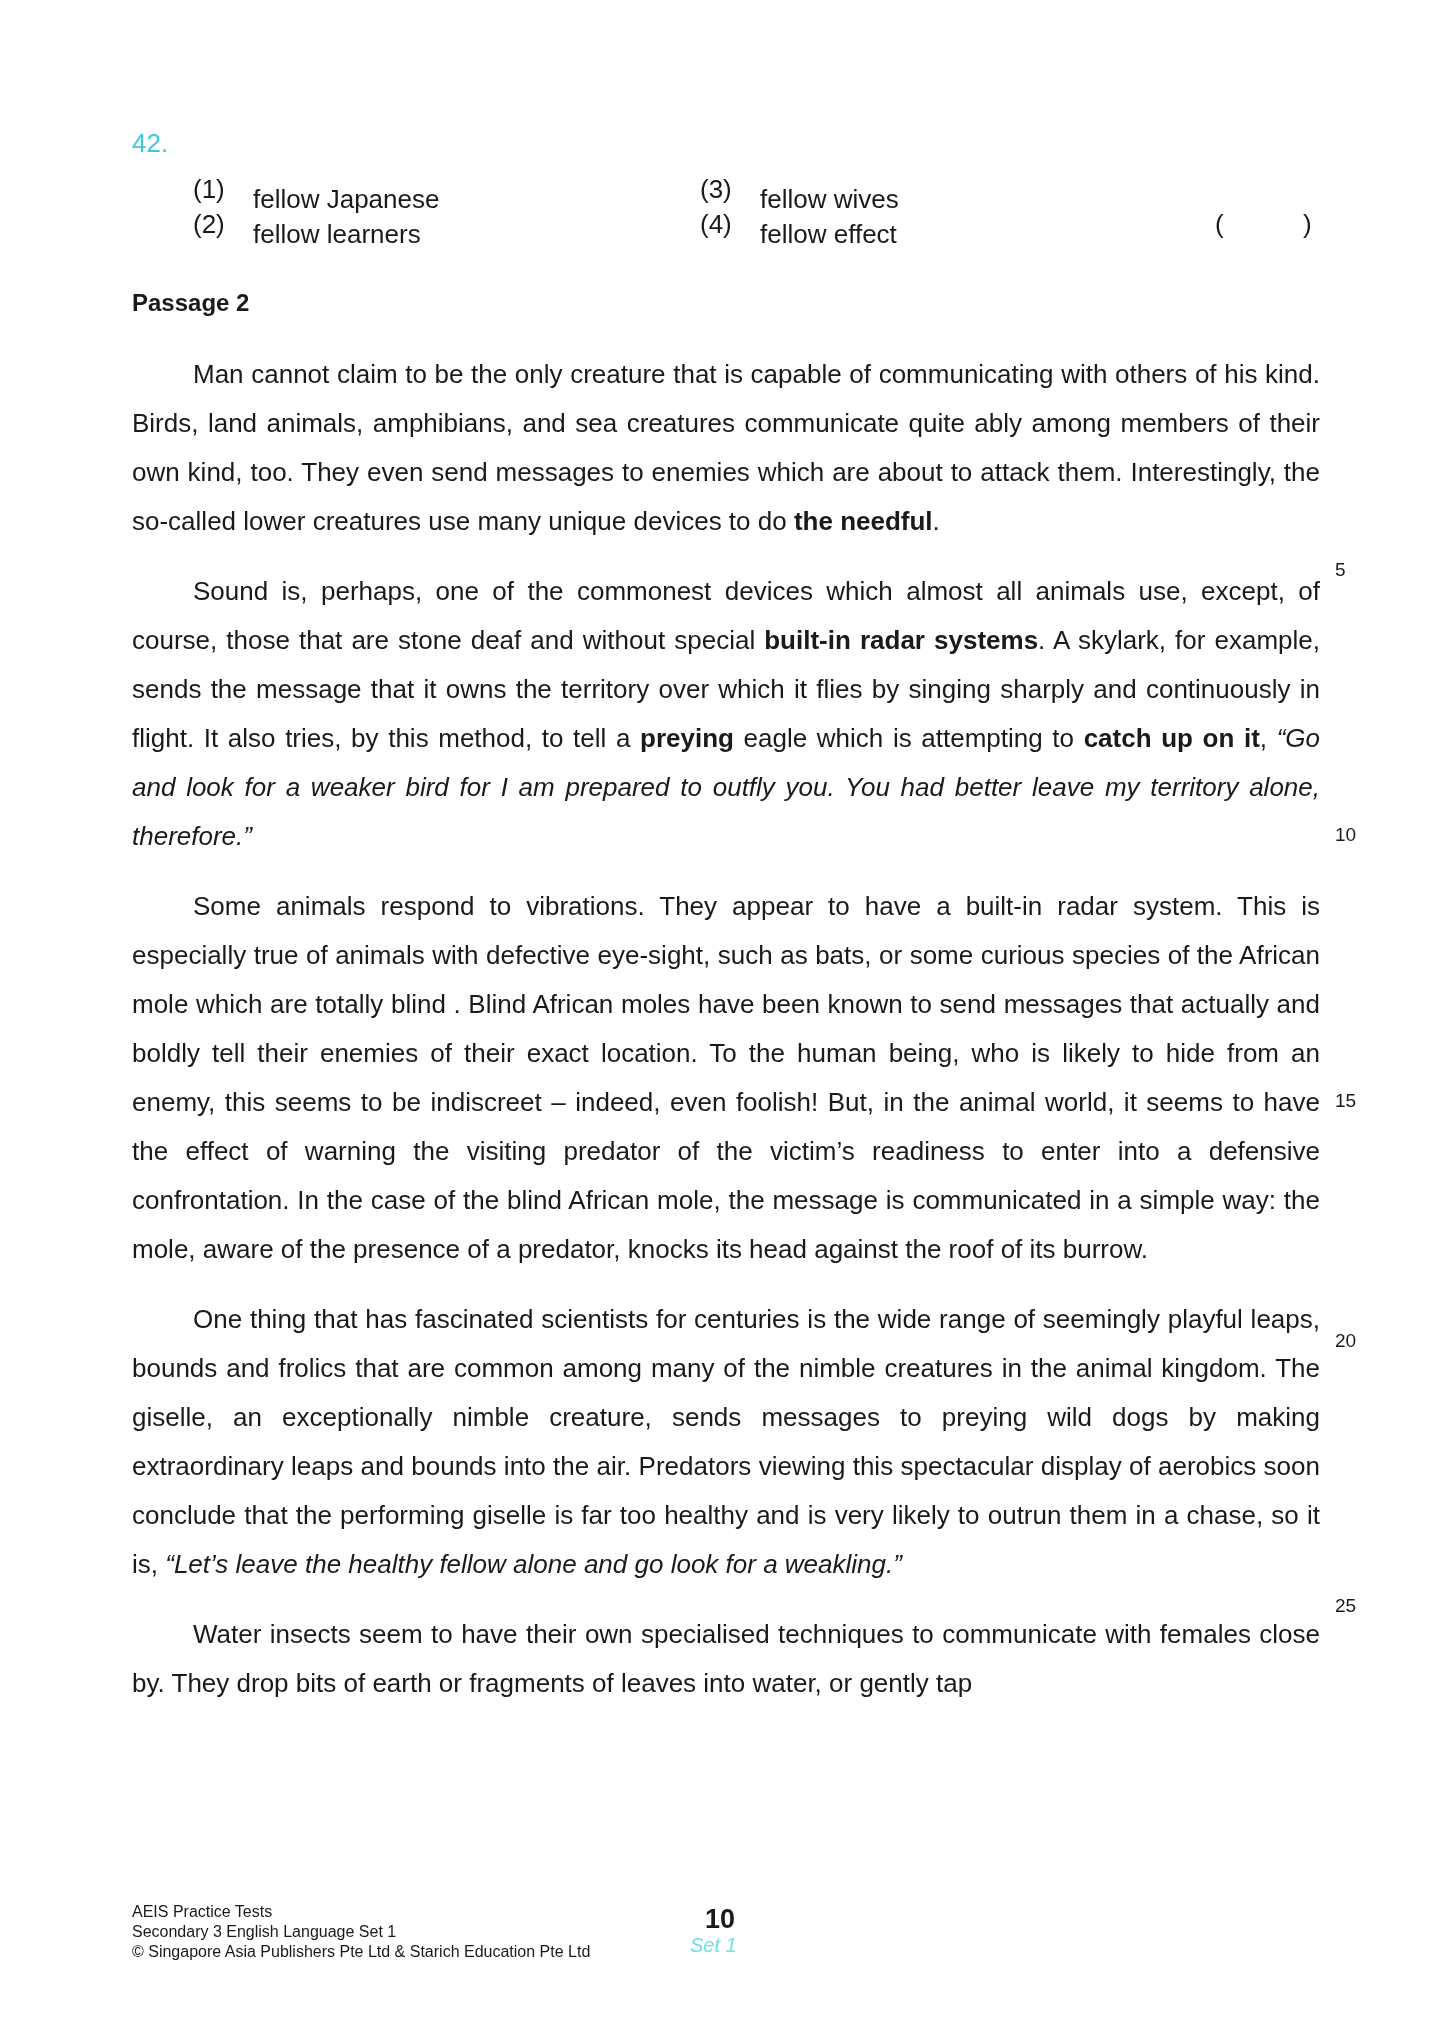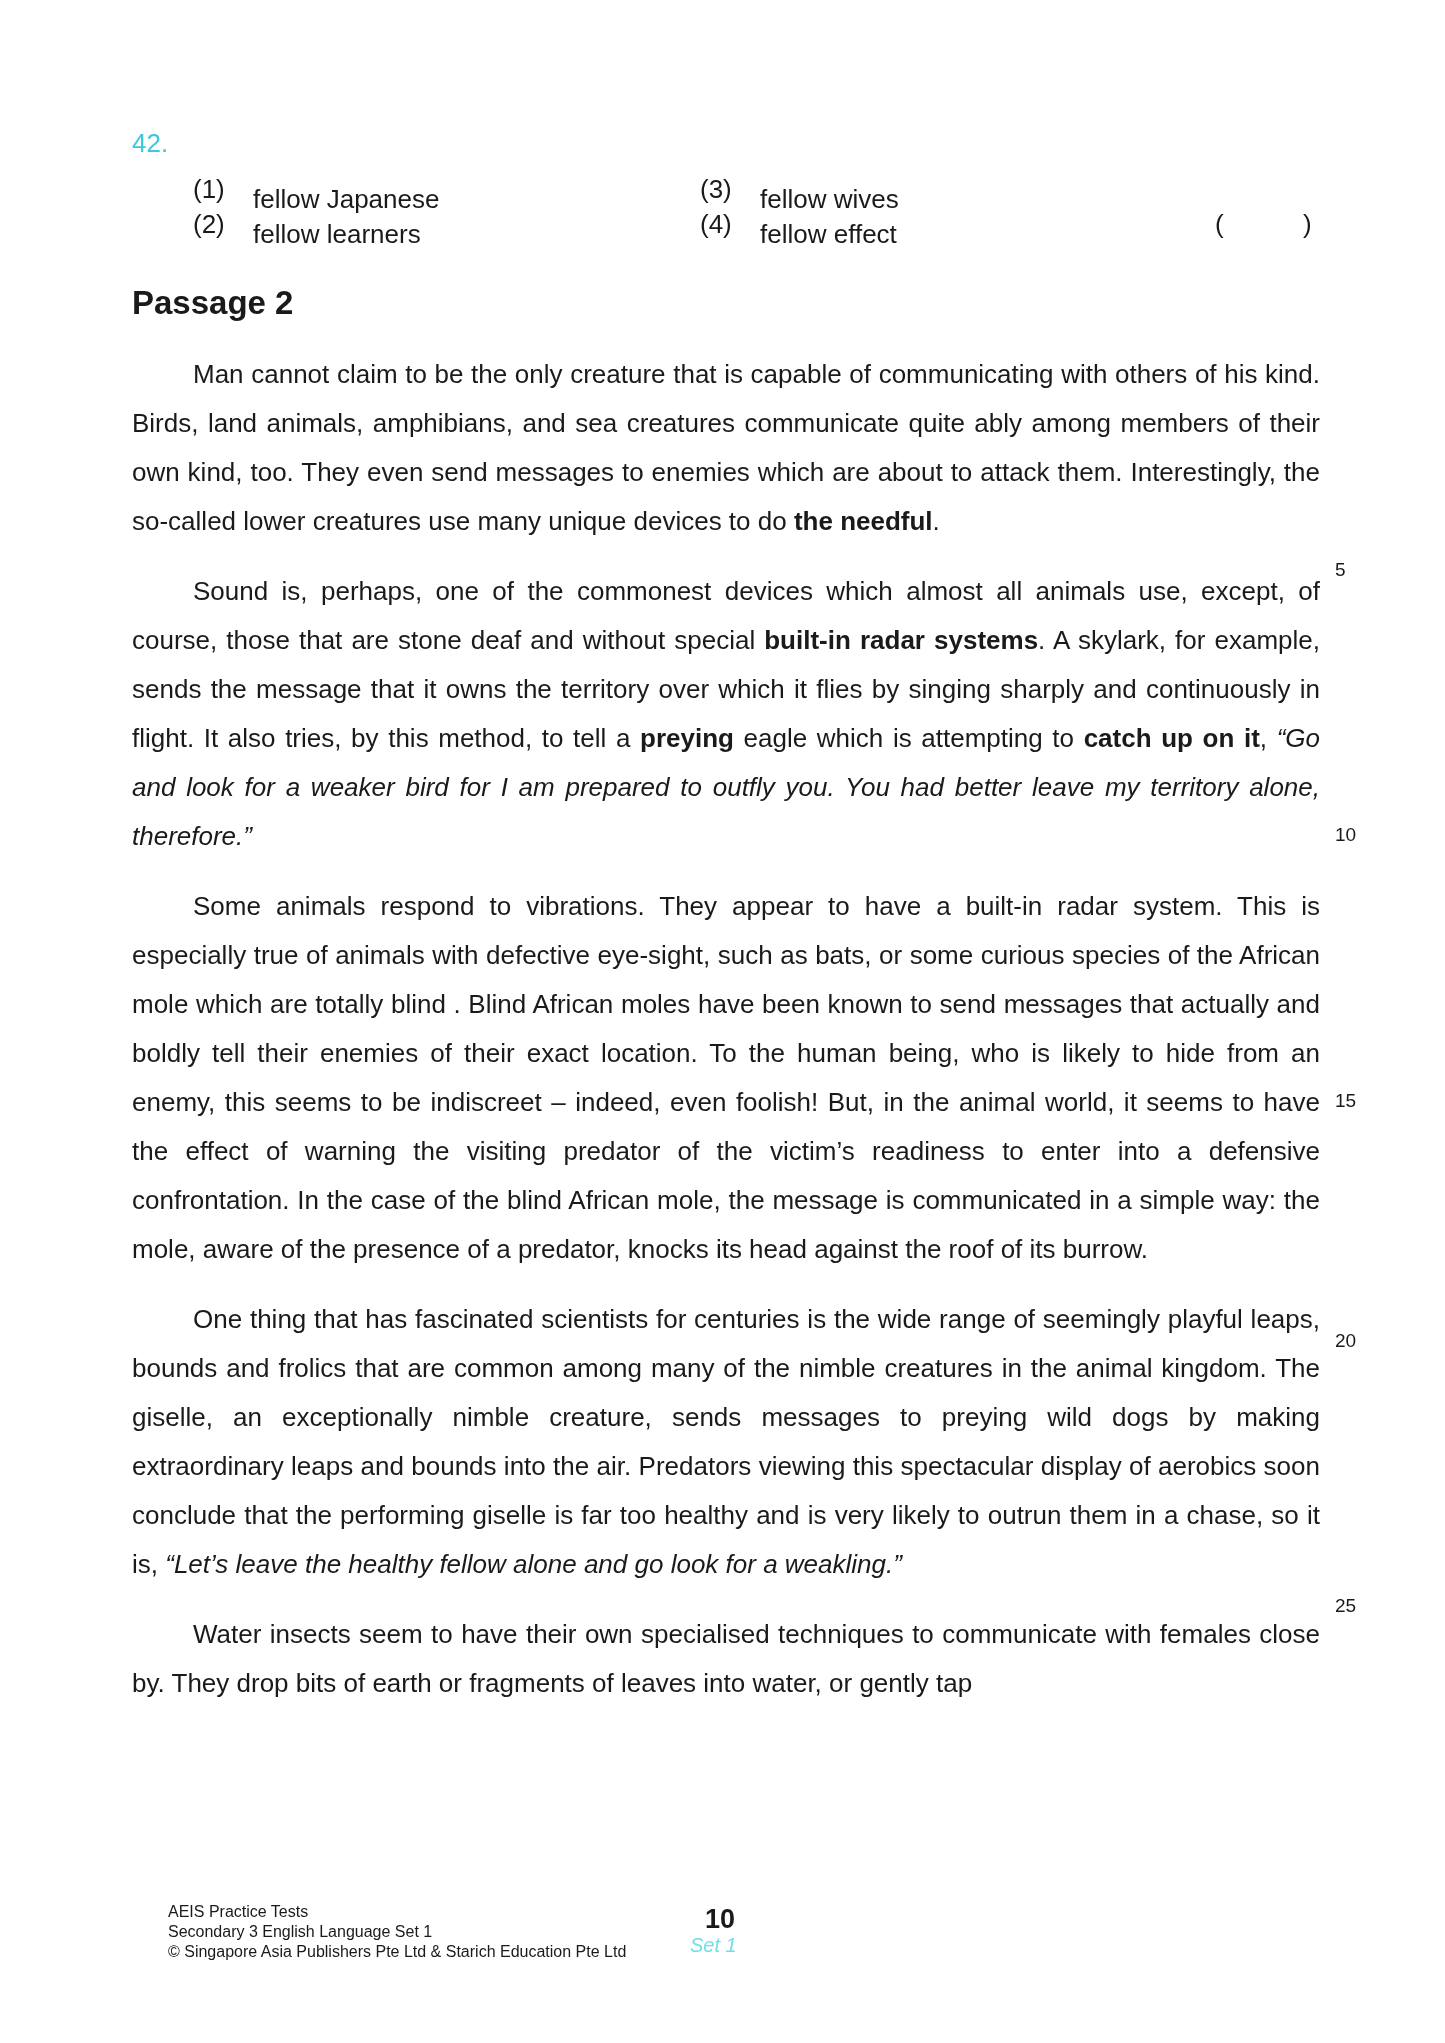--- a/index.html
+++ b/index.html
@@ -52,21 +52,21 @@
       width: 100px; white-space: nowrap;
     }
     .answer-bracket .bl { position: absolute; left: 0; }
     .answer-bracket .br { position: absolute; left: 88px; }
 
     
     .passage-title {
       position: absolute;
       left: 132px;
       top: 286px;
-      font-size: 33px;
+      font-size: 24px;
       font-weight: bold;
       line-height: 34px;
     }
     .passage {
       position: absolute;
       left: 132px;
       top: 350px;
       width: 1188px;
       font-size: 26px;
       line-height: 49px;
@@ -89,21 +89,21 @@
 
     
     .footer-left {
       position: absolute;
       left: 132px;
       top: 1902px;
       font-size: 16px;
       line-height: 20px;
       color: #1a1a1a;
     }
-    .footer-left div { white-space: nowrap; margin-left: 36px; }
+    .footer-left div { white-space: nowrap; }
     .footer-page {
       position: absolute;
       left: 690px;
       top: 1905px;
       width: 60px;
       text-align: center;
       font-size: 27px;
       font-weight: bold;
       line-height: 28px;
     }

